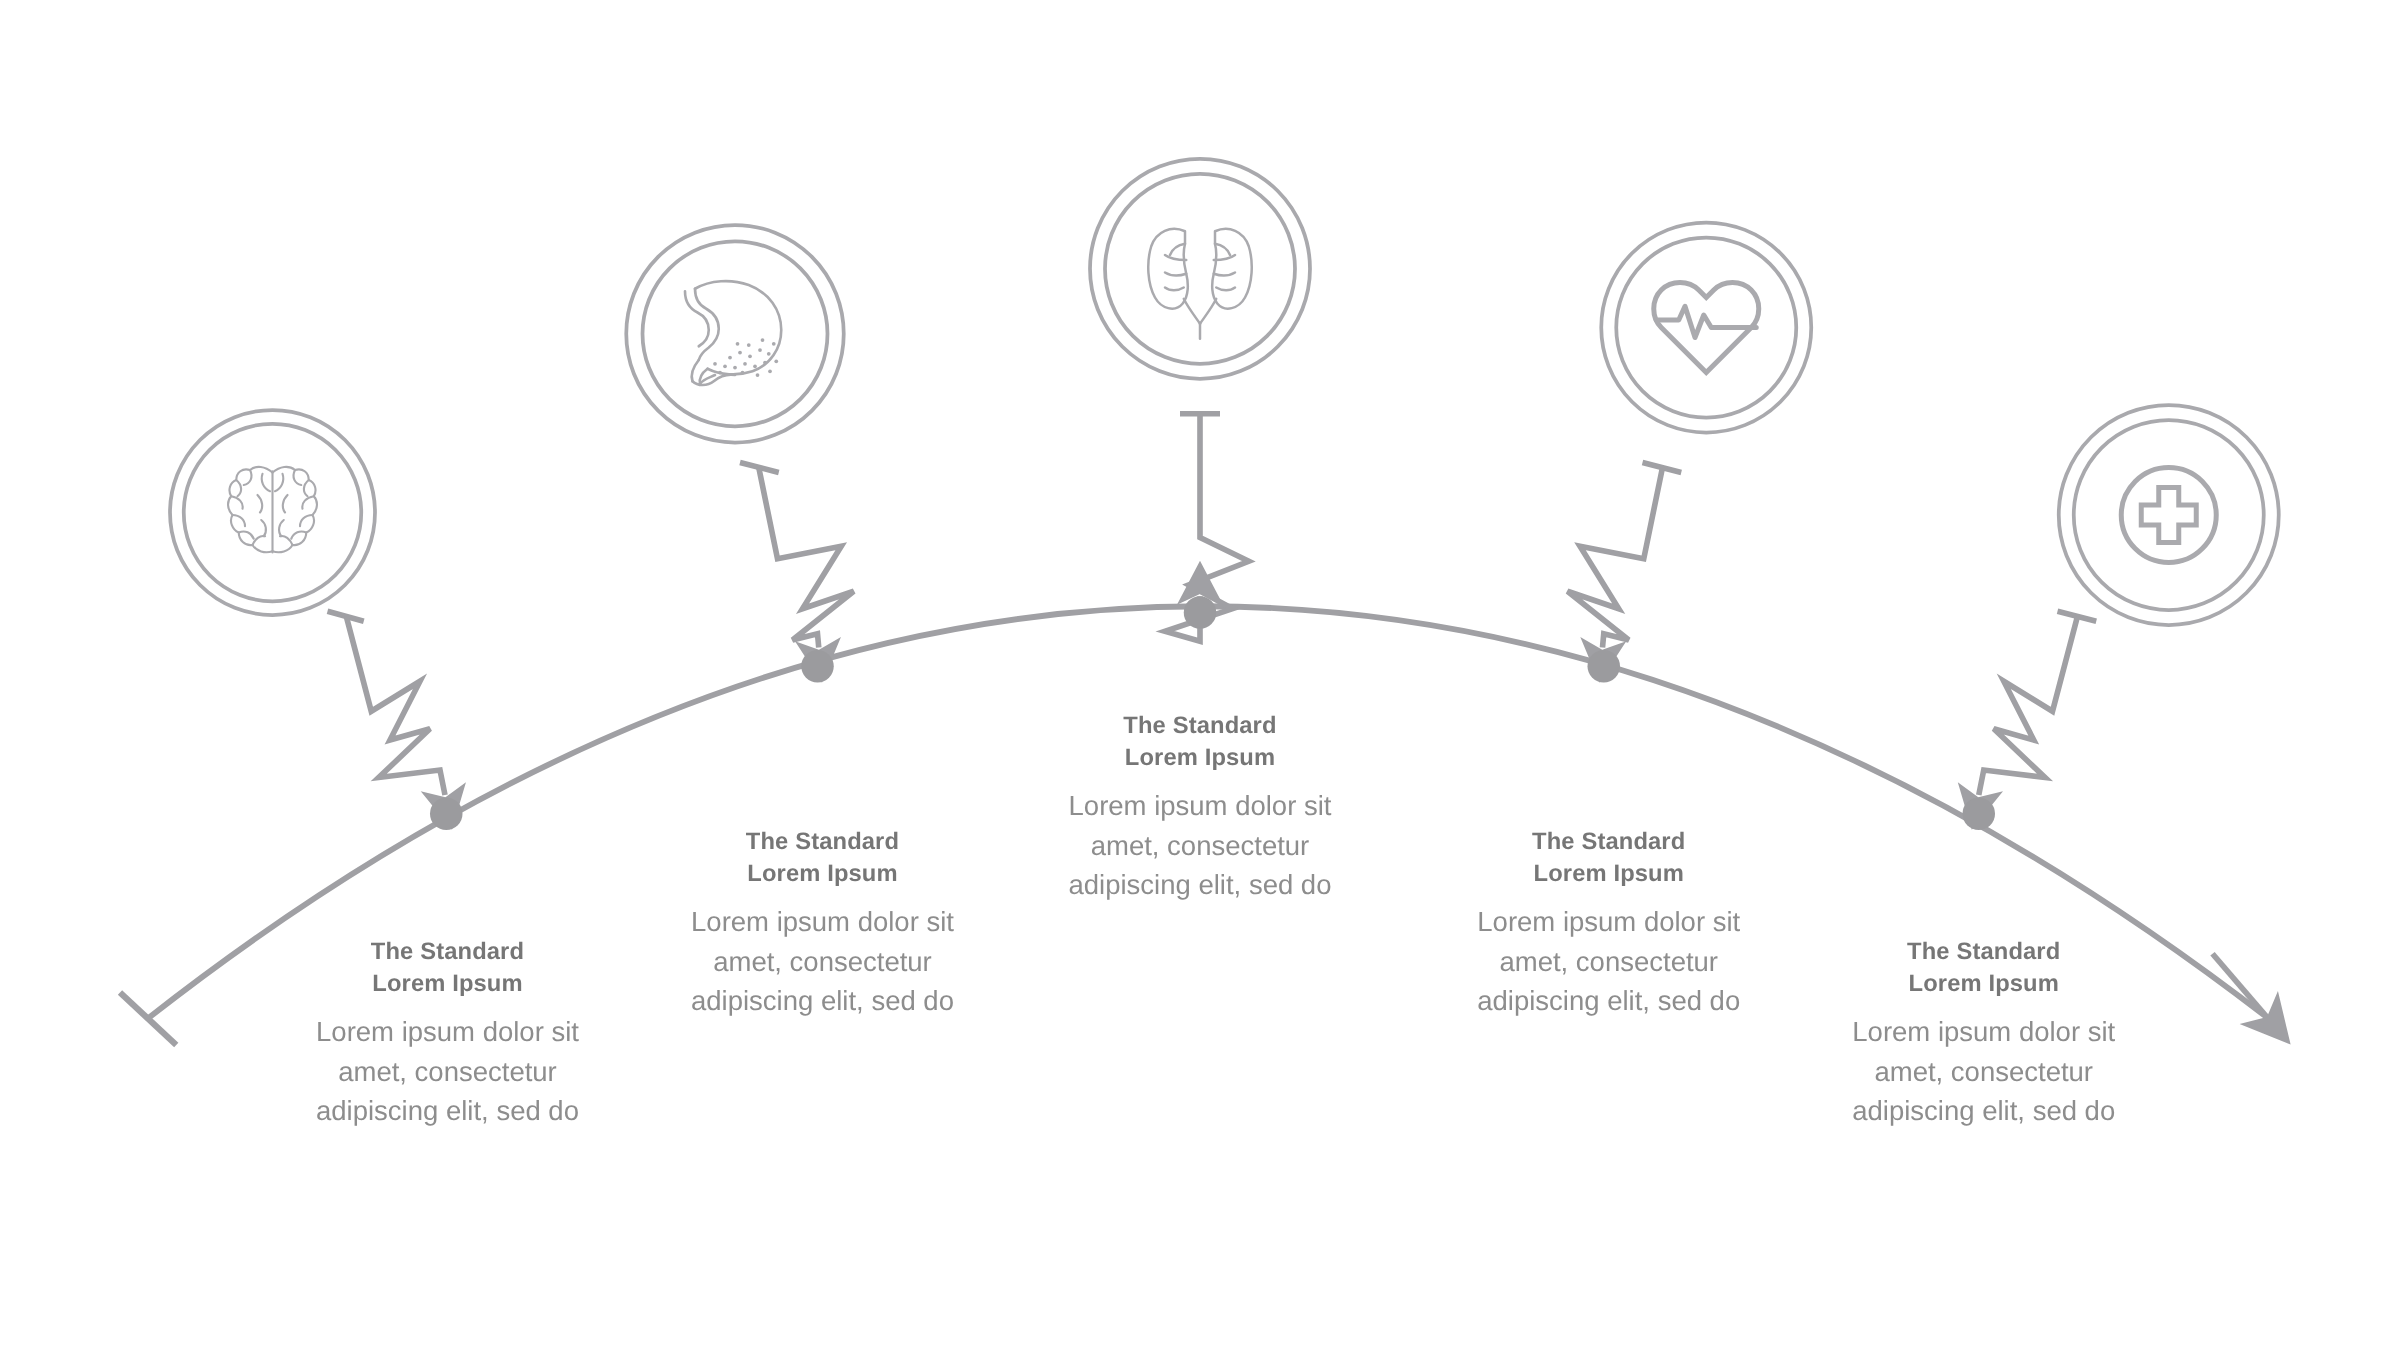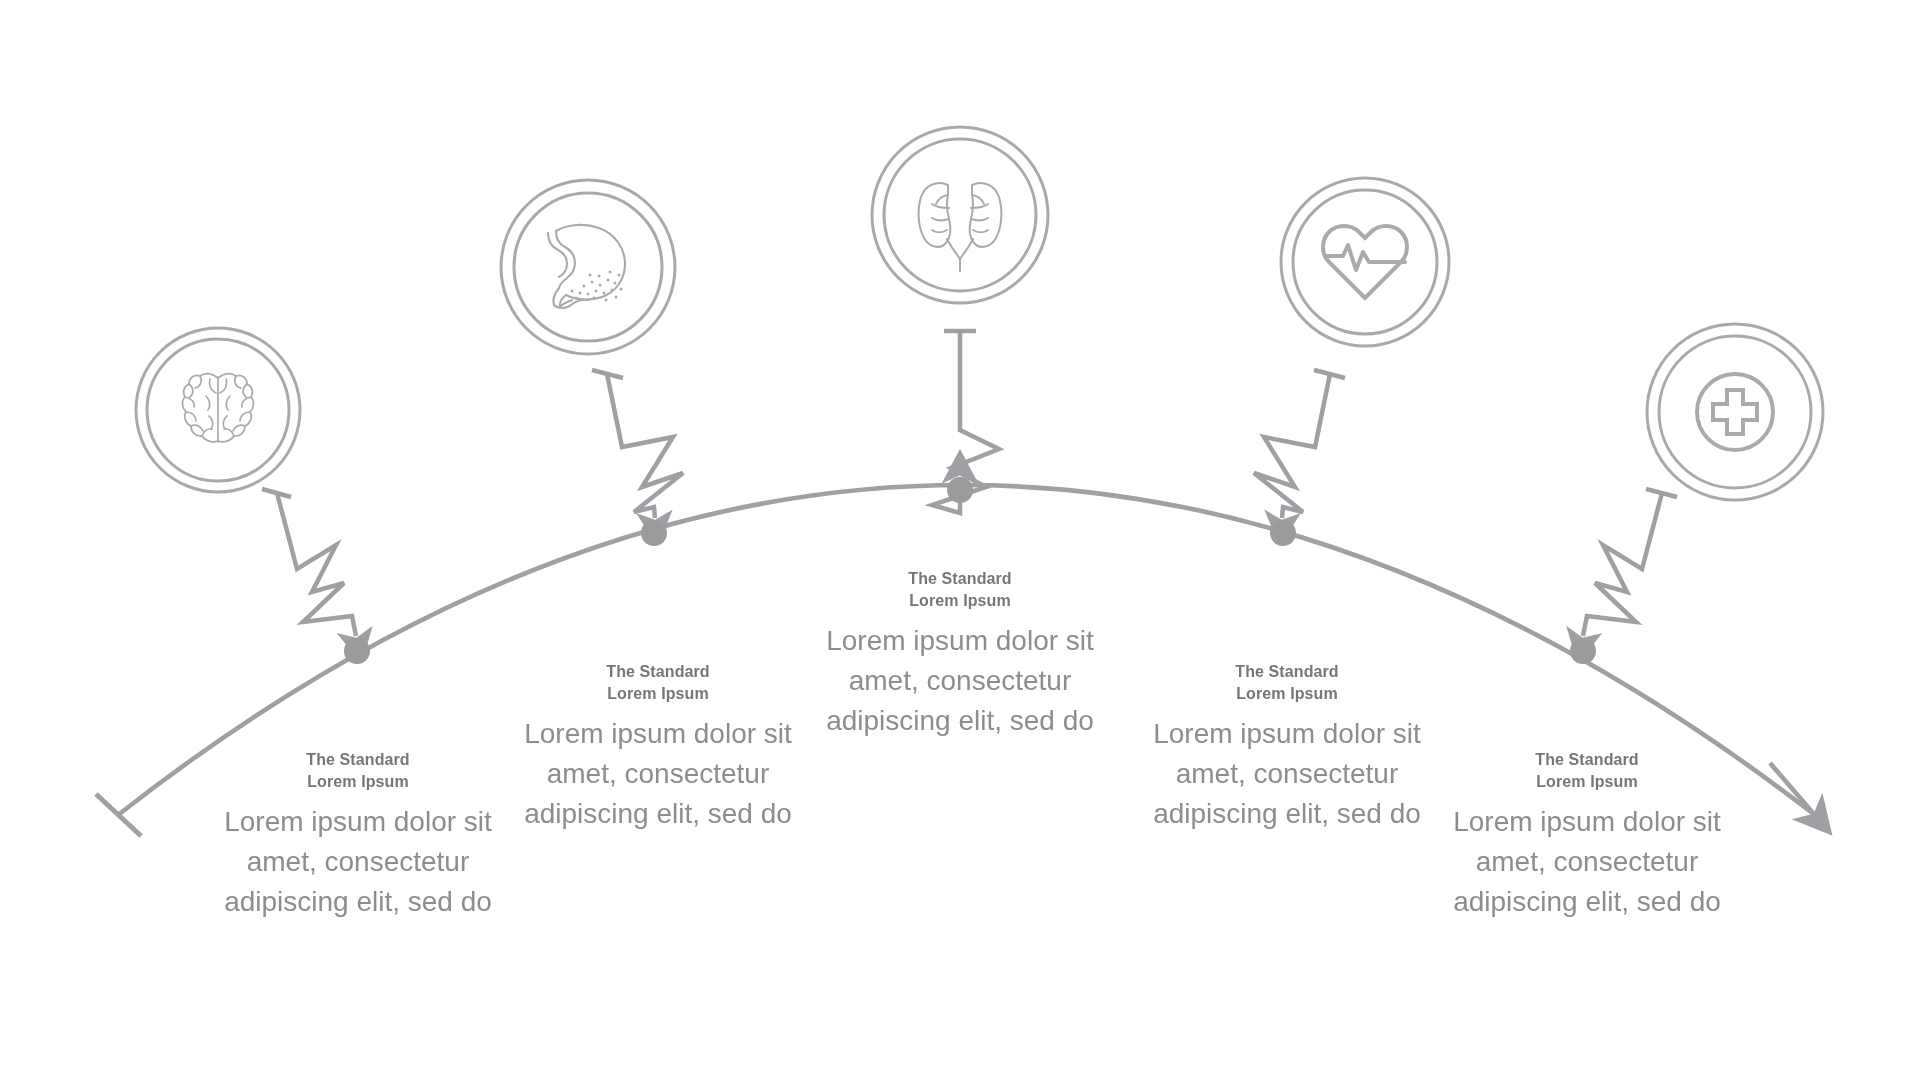--- a/index.html
+++ b/index.html
@@ -29,29 +29,29 @@
     width: 1920px;
     height: 1080px;
     overflow: visible;
   }
   .text-block {
     position: absolute;
     width: 300px;
     text-align: center;
   }
   .tb-title {
-    font-size: 16px;
+    font-size: 19px;
     font-weight: bold;
     color: #767676;
     line-height: 1.38;
     letter-spacing: 0.1px;
     white-space: pre-line;
   }
   .tb-body {
-    font-size: 28px;
+    font-size: 22px;
     font-weight: normal;
     color: #8d8d8d;
     line-height: 1.42;
     margin-top: 9px;
     white-space: pre-line;
   }
 </style>
 </head>
 <body>
 

